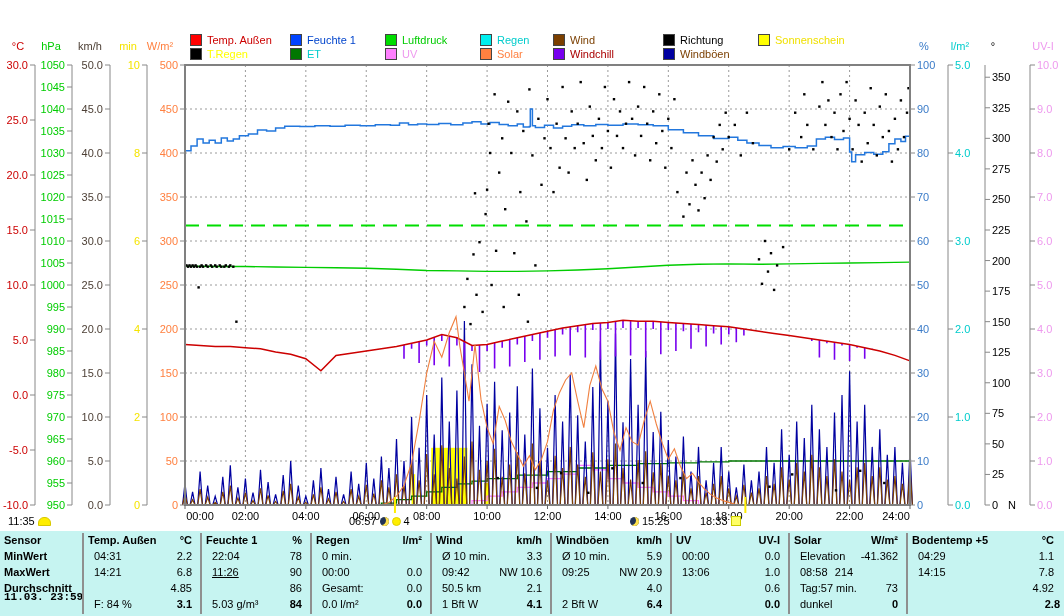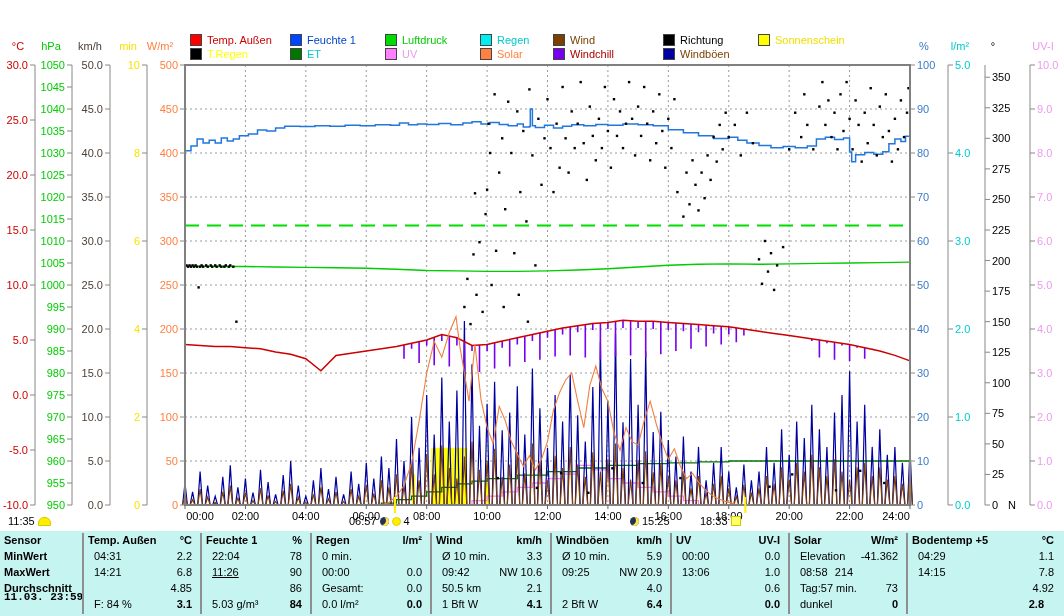--- a/index.html
+++ b/index.html
@@ -677,15 +677,15 @@
       <div class="tcell" style="left:800px;top:67px;">dunkel</div>
       <div class="tcell bold" style="left:790px;width:108px;top:67px;text-align:right;">0</div>
       <div class="tsep" style="left:906px;"></div>
       <div class="tcell bold" style="left:912px;top:3px;">Bodentemp +5</div>
       <div class="tcell bold" style="left:908px;width:146px;top:3px;text-align:right;">°C</div>
       <div class="tcell" style="left:918px;top:19px;">04:29</div>
       <div class="tcell" style="left:908px;width:146px;top:19px;text-align:right;">1.1</div>
       <div class="tcell" style="left:918px;top:35px;">14:15</div>
       <div class="tcell" style="left:908px;width:146px;top:35px;text-align:right;">7.8</div>
       <div class="tcell" style="left:908px;width:146px;top:51px;text-align:right;">4.92</div>
-      <div class="tcell bold" style="left:908px;width:136px;top:67px;text-align:right;">2.8</div>
+      <div class="tcell bold" style="left:908px;width:152px;top:67px;text-align:right;">2.8</div>
     </div>
 </div>
 
 </body></html>

